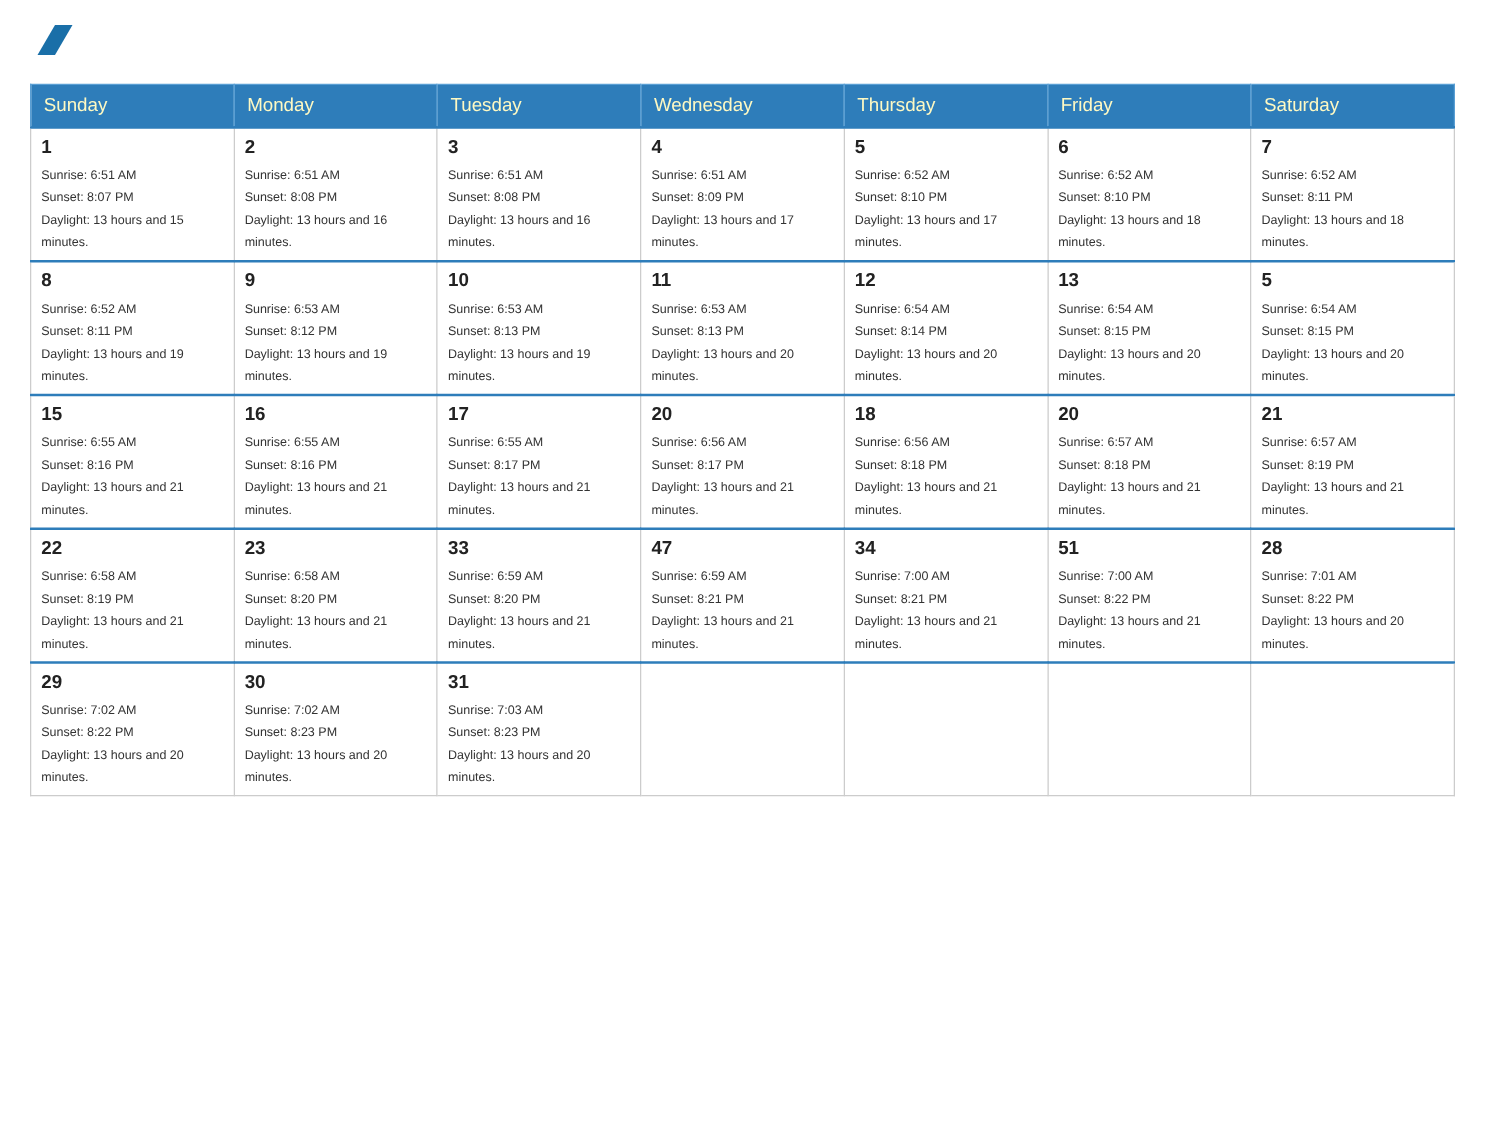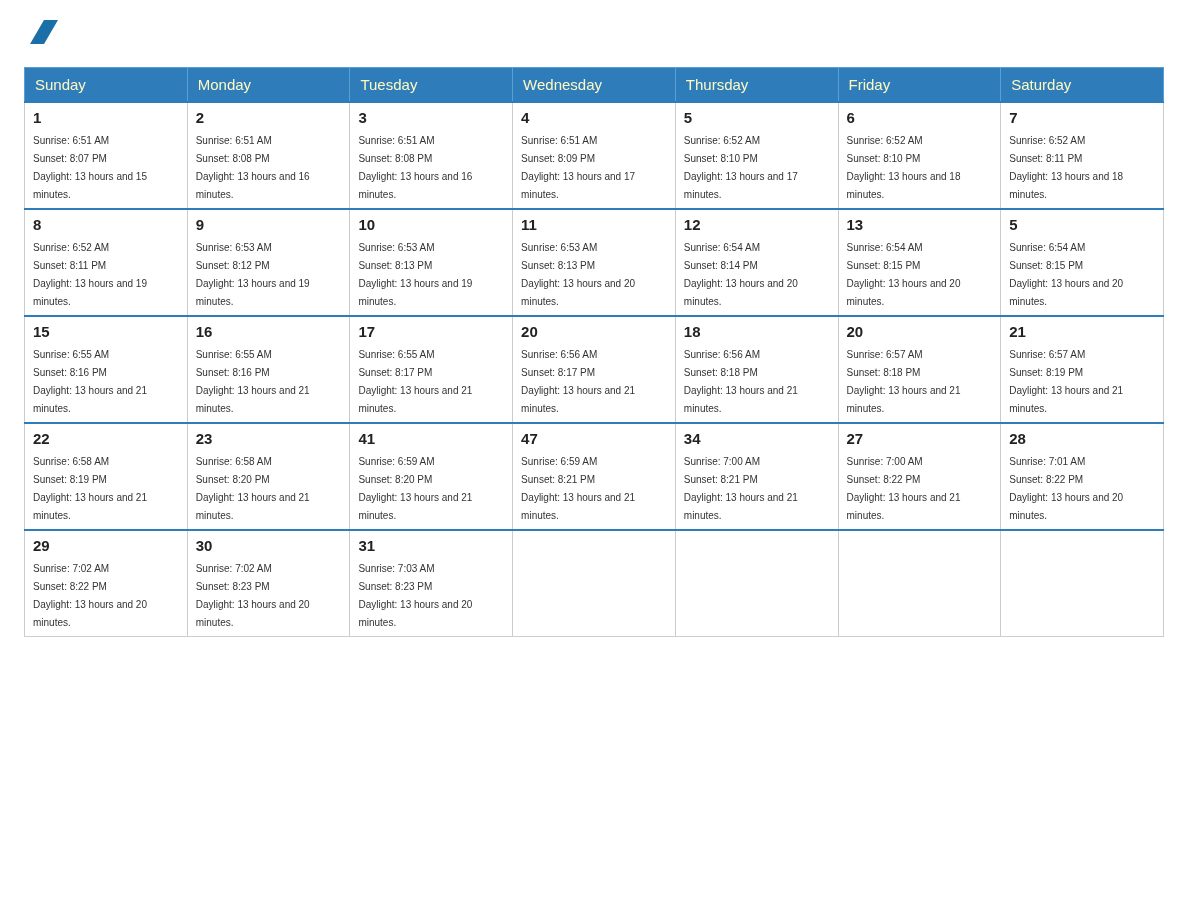--- a/index.html
+++ b/index.html
@@ -241,33 +241,33 @@
       <tr>
         <td>
         <span class="day-number">22</span>
         <span class="day-info">Sunrise: 6:58 AM<br>Sunset: 8:19 PM<br>Daylight: 13 hours and 21 minutes.</span>
       </td>
         <td>
         <span class="day-number">23</span>
         <span class="day-info">Sunrise: 6:58 AM<br>Sunset: 8:20 PM<br>Daylight: 13 hours and 21 minutes.</span>
       </td>
         <td>
-        <span class="day-number">41</span>
+        <span class="day-number">33</span>
         <span class="day-info">Sunrise: 6:59 AM<br>Sunset: 8:20 PM<br>Daylight: 13 hours and 21 minutes.</span>
       </td>
         <td>
         <span class="day-number">47</span>
         <span class="day-info">Sunrise: 6:59 AM<br>Sunset: 8:21 PM<br>Daylight: 13 hours and 21 minutes.</span>
       </td>
         <td>
         <span class="day-number">34</span>
         <span class="day-info">Sunrise: 7:00 AM<br>Sunset: 8:21 PM<br>Daylight: 13 hours and 21 minutes.</span>
       </td>
         <td>
-        <span class="day-number">27</span>
+        <span class="day-number">51</span>
         <span class="day-info">Sunrise: 7:00 AM<br>Sunset: 8:22 PM<br>Daylight: 13 hours and 21 minutes.</span>
       </td>
         <td>
         <span class="day-number">28</span>
         <span class="day-info">Sunrise: 7:01 AM<br>Sunset: 8:22 PM<br>Daylight: 13 hours and 20 minutes.</span>
       </td>
       </tr>
       <tr>
         <td>
         <span class="day-number">29</span>

